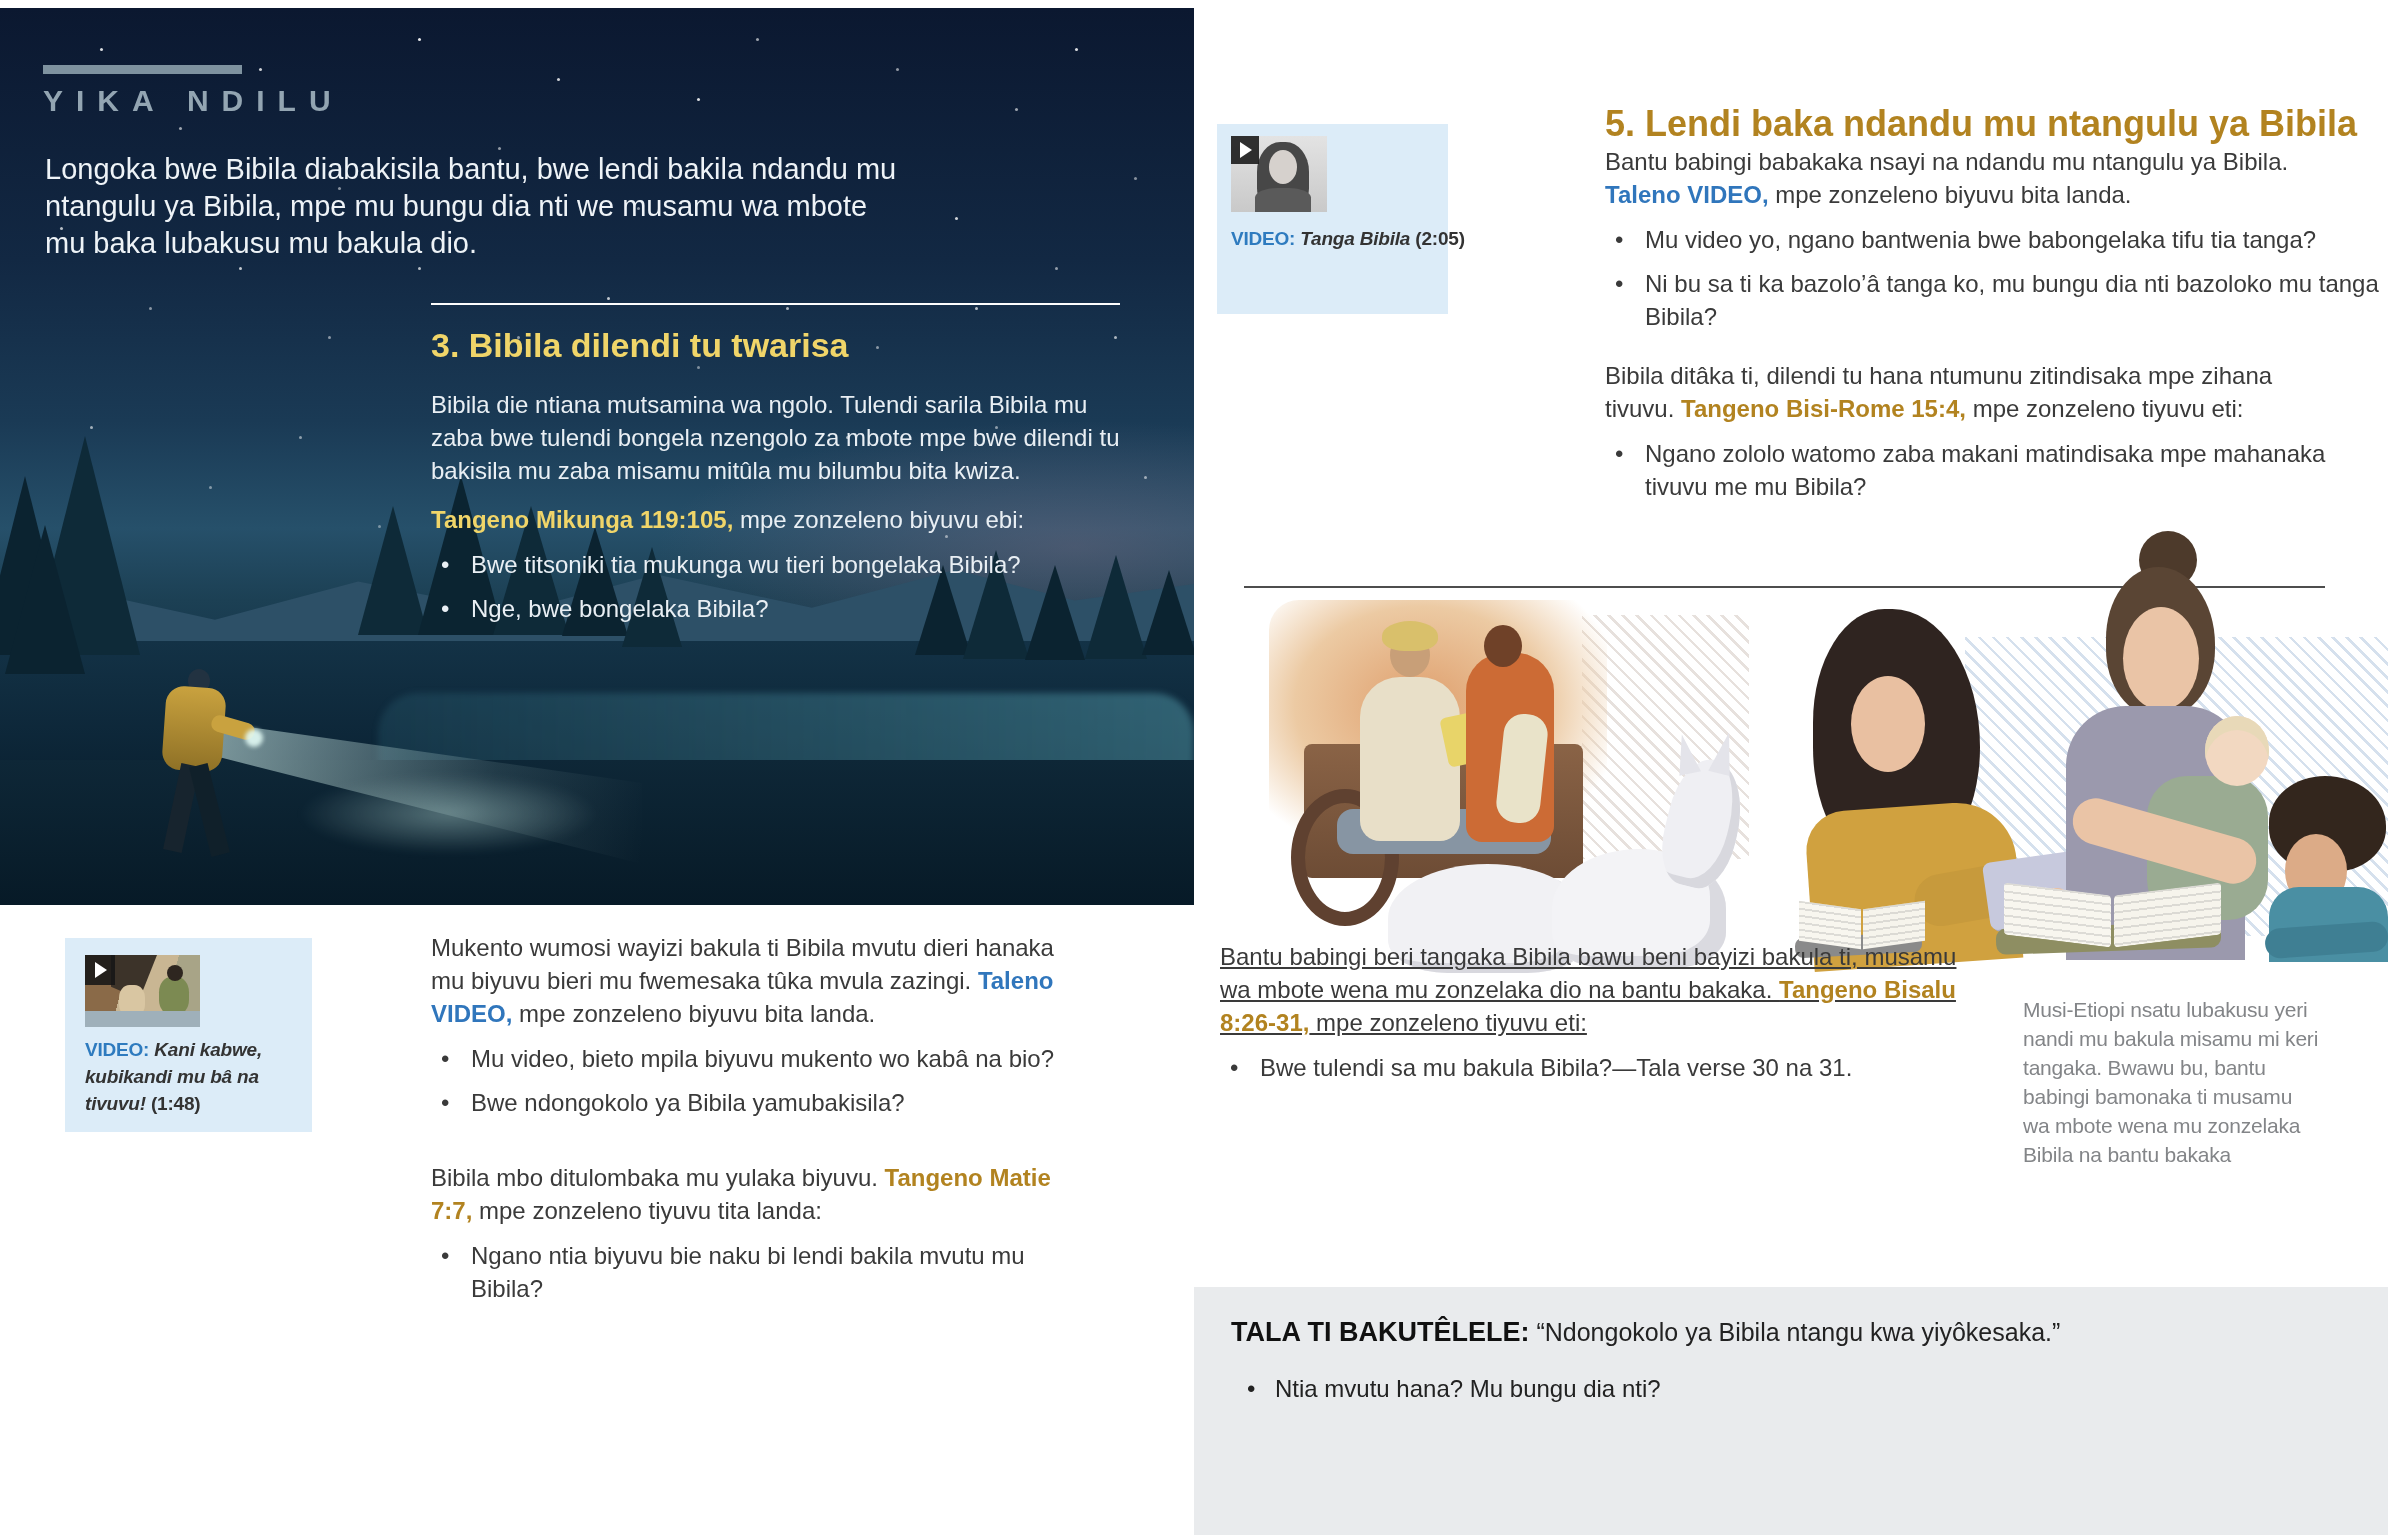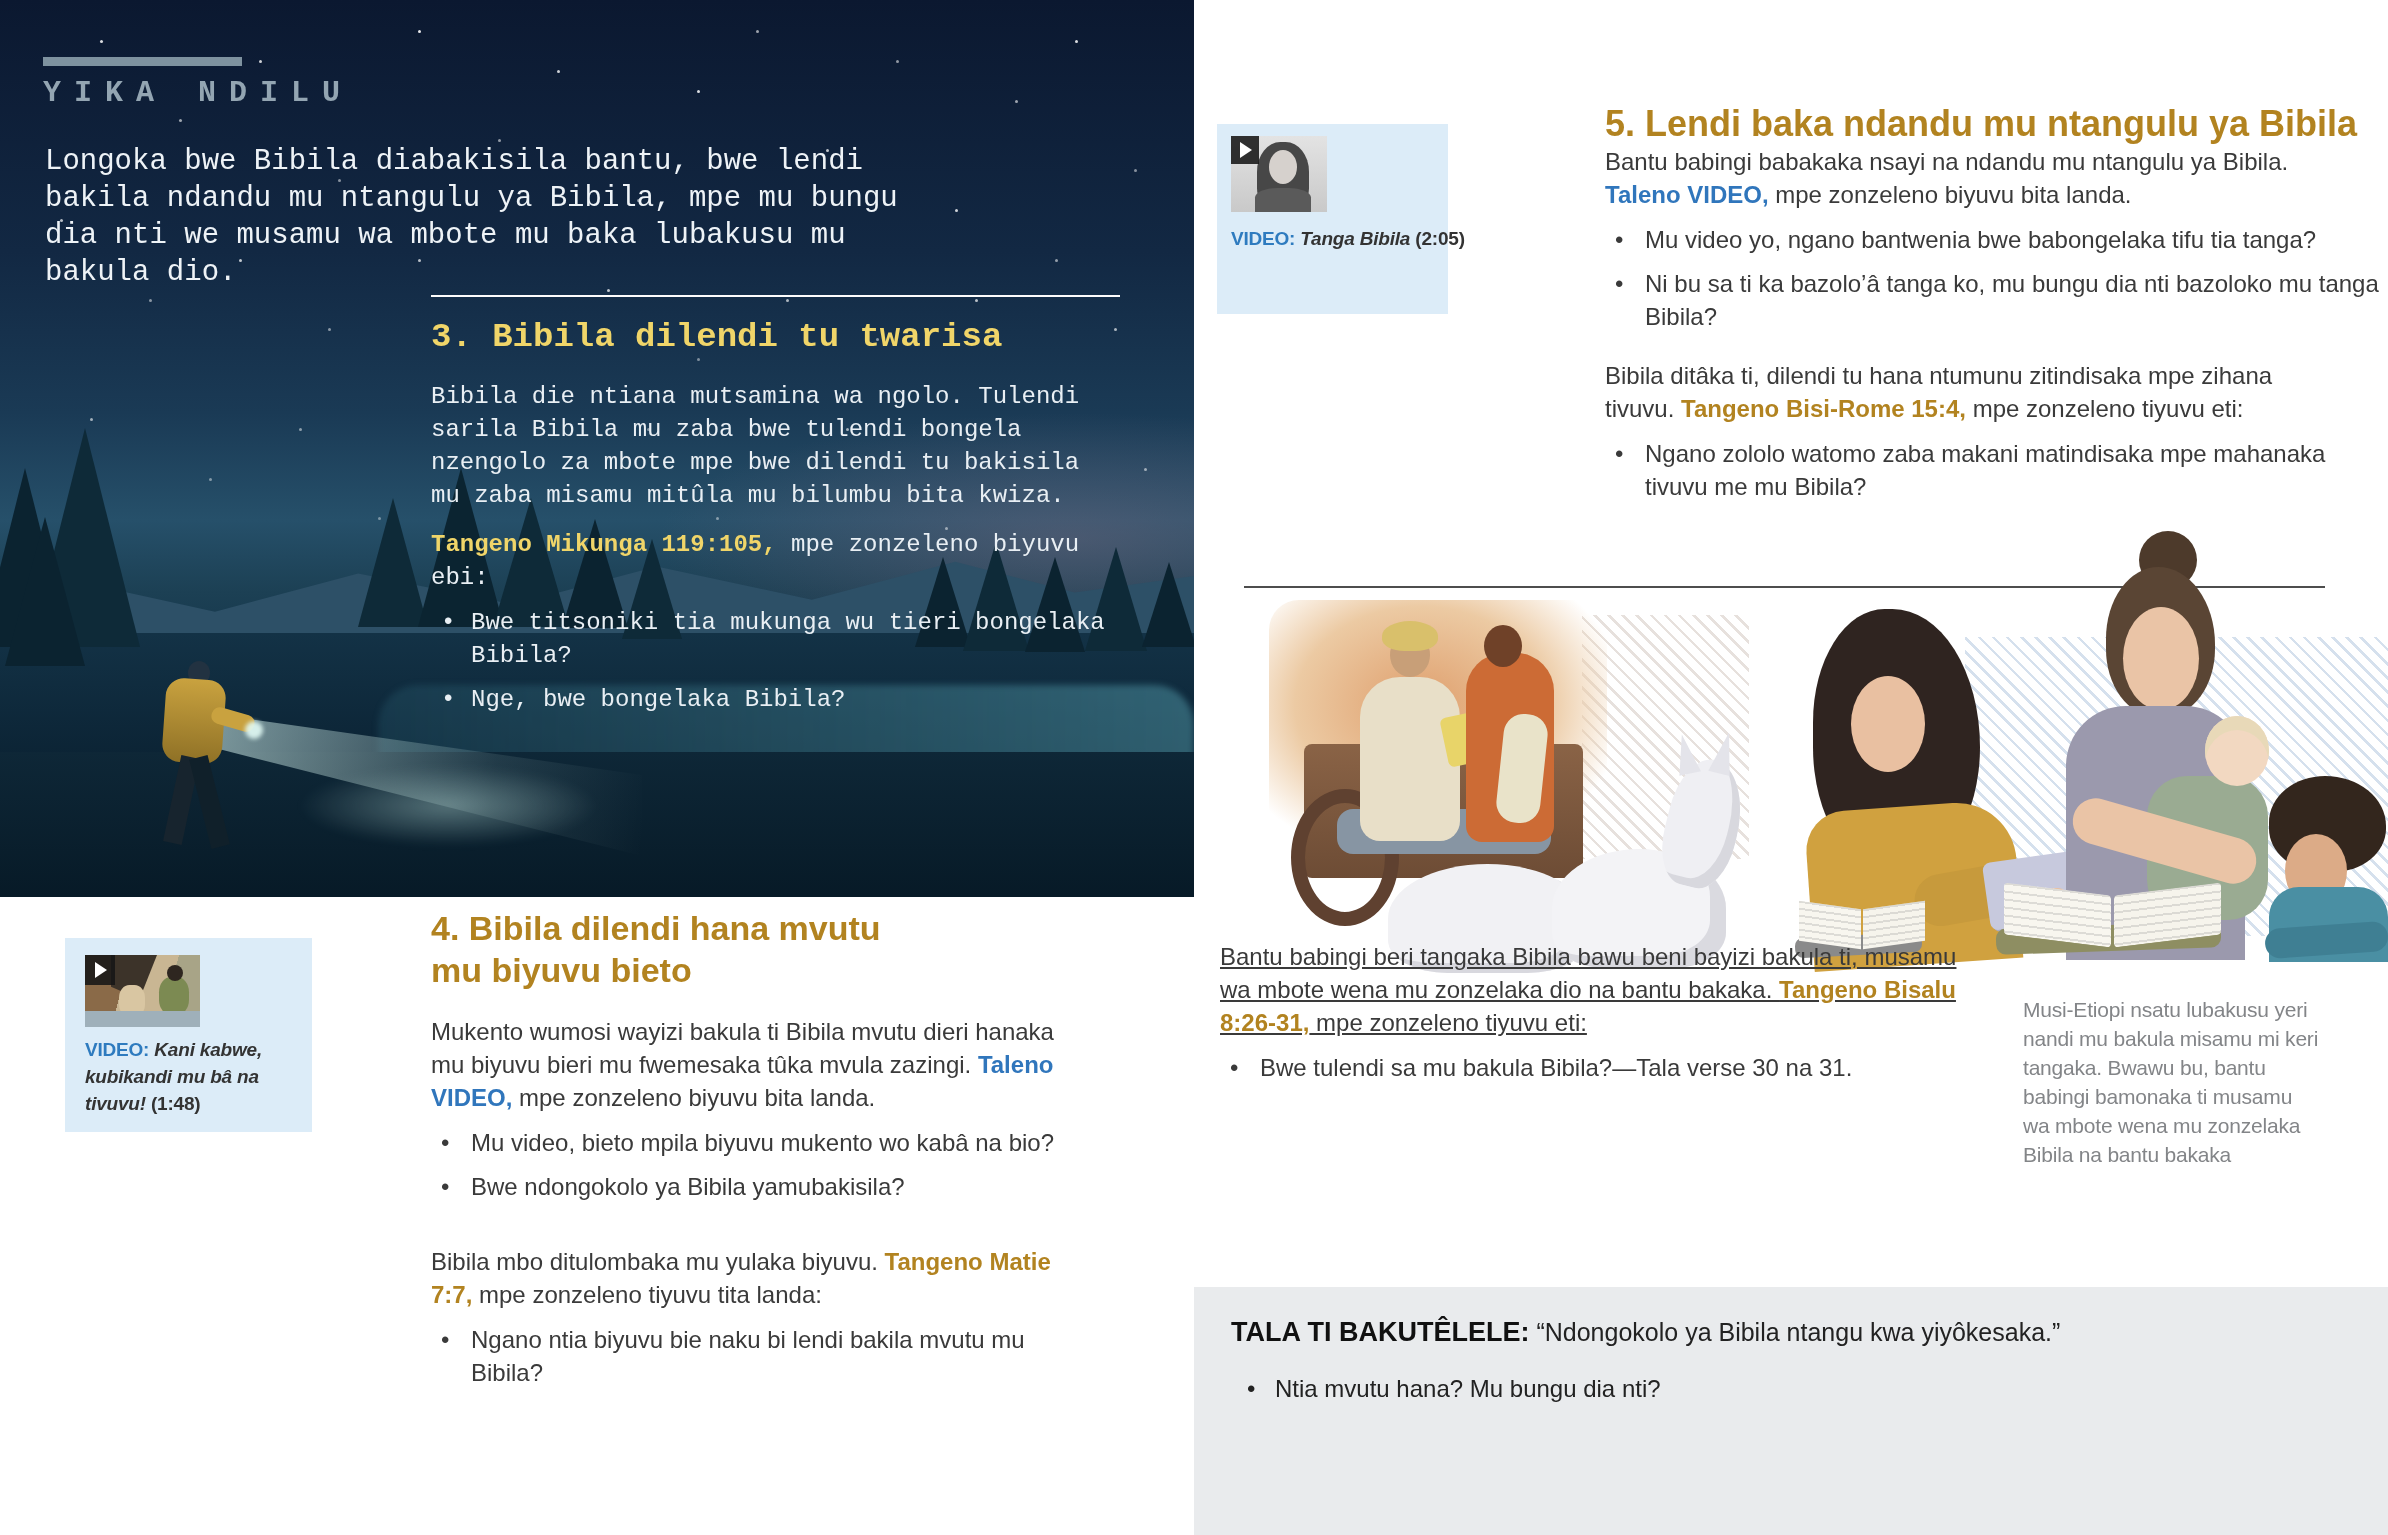--- a/index.html
+++ b/index.html
@@ -1,22 +1,22 @@
 <!DOCTYPE html>
 <html><head>
 <meta charset="utf-8">
 <style>
   html,body{margin:0;padding:0;background:#ffffff;}
   #root{position:relative;width:2388px;height:1535px;background:#ffffff;overflow:hidden;
         font-family:"Liberation Sans",sans-serif;color:#333;}
   .abs{position:absolute;}
 
   
-  .hero{left:0;top:0;width:1194px;height:897px;overflow:hidden;
-        background:linear-gradient(180deg,#0b1830 0%,#122843 28%,#1a3a55 46%,#26506a 58%,#1c4054 66%,#123146 76%,#0b2334 100%);font-family:Liberation Mono, monospace;}
+  .hero{left:0;top:8px;width:1194px;height:897px;overflow:hidden;
+        background:linear-gradient(180deg,#0b1830 0%,#122843 28%,#1a3a55 46%,#26506a 58%,#1c4054 66%,#123146 76%,#0b2334 100%);}
   .dusk{left:55%;top:46%;width:70%;height:28%;border-radius:50%;
         background:radial-gradient(closest-side,rgba(130,108,130,.40),rgba(130,108,130,0));}
   .stars{left:0;top:0;width:3px;height:3px;border-radius:50%;background:transparent;
     box-shadow:100px 40px rgba(255,255,255,.85),179px 119px rgba(255,255,255,.6),259px 60px rgba(255,255,255,.8),
      338px 179px rgba(255,255,255,.5),418px 30px rgba(255,255,255,.9),498px 139px rgba(255,255,255,.55),
      557px 70px rgba(255,255,255,.8),637px 199px rgba(255,255,255,.5),697px 90px rgba(255,255,255,.85),
      756px 30px rgba(255,255,255,.6),826px 149px rgba(255,255,255,.75),896px 60px rgba(255,255,255,.55),
      955px 209px rgba(255,255,255,.8),1015px 100px rgba(255,255,255,.6),1075px 40px rgba(255,255,255,.85),
      1134px 169px rgba(255,255,255,.5),60px 219px rgba(255,255,255,.7),149px 299px rgba(255,255,255,.5),
      239px 259px rgba(255,255,255,.75),328px 328px rgba(255,255,255,.5),90px 418px rgba(255,255,255,.6),
@@ -163,24 +163,20 @@
       <div class="play">
           <div class="tri"></div>
         </div>
     </div>
     <div class="vcap" style="left:20px;top:98px;width:211px;">
       <span class="vlabel">VIDEO:</span><span class="vtitle"> Kani kabwe, kubikandi mu bâ na tivuvu! </span><span>(1:48)</span>
     </div>
   </div>
 
   <div class="abs" style="left:431px;top:907px;width:659px;">
-    <div class="sec-title t-ochre">
-      <div>4. Bibila dilendi hana mvutu</div>
-      <div>mu biyuvu bieto</div>
-    </div>
     <div class="body-t c-dark" style="margin-top:24px;">
       <span>Mukento wumosi wayizi bakula ti Bibila mvutu dieri hanaka mu biyuvu bieri mu fwemesaka tûka mvula zazingi. </span><span class="link-blue">Taleno VIDEO,</span><span> mpe zonzeleno biyuvu bita landa.</span>
     </div>
     <div class="bullets">
       <div class="bullet body-t c-dark">
           <span class="dot">•</span>
           <span class="bt">Mu video, bieto mpila biyuvu mukento wo kabâ na bio?</span>
         </div>
       <div class="bullet body-t c-dark">
           <span class="dot">•</span>

